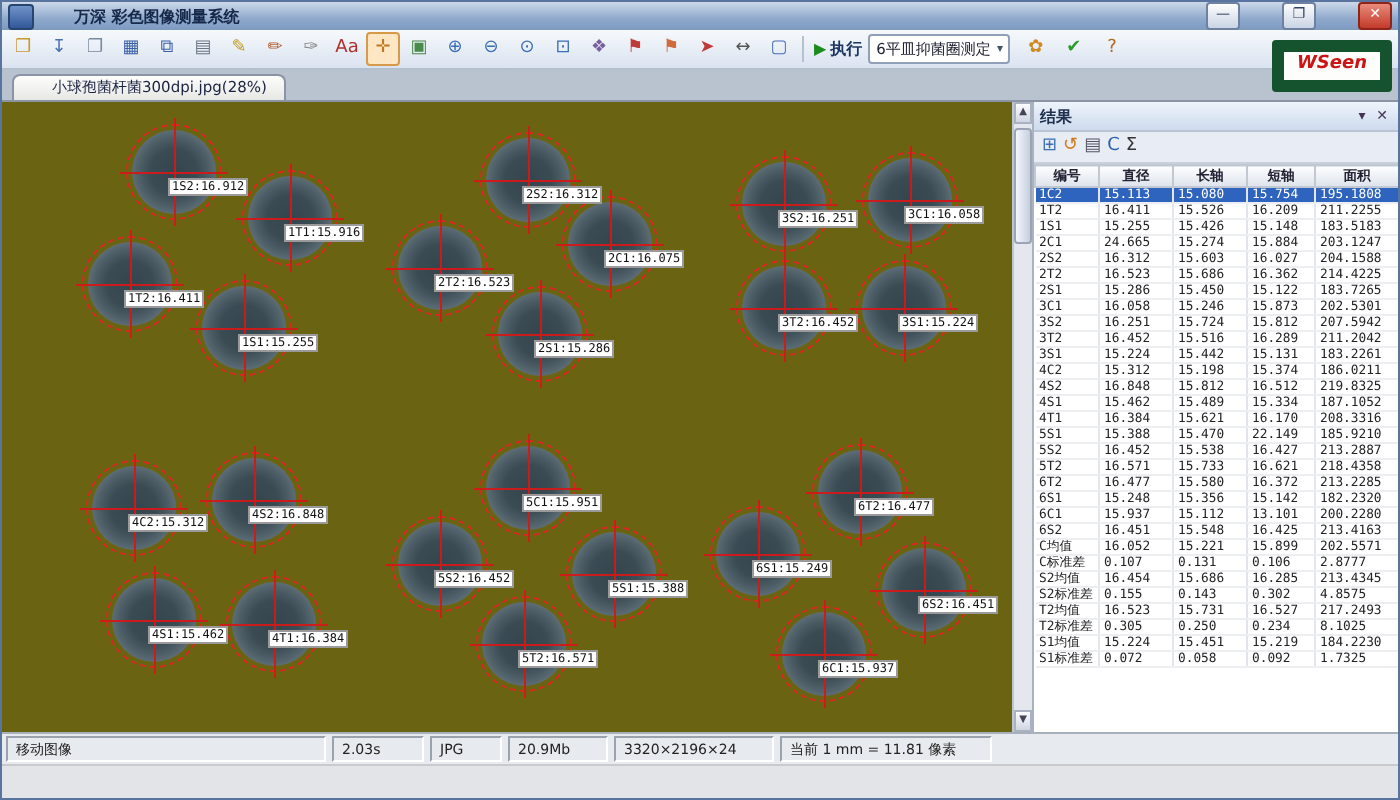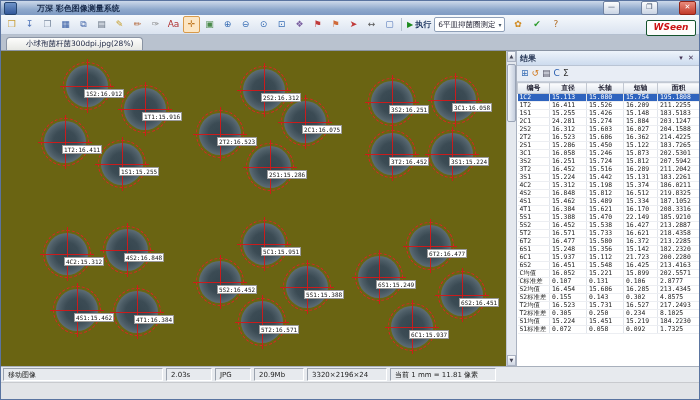--- a/index.html
+++ b/index.html
@@ -21,21 +21,21 @@
          border-radius:2px;flex:0 0 auto;}
   .ticon.active{border-color:#d89a4a;background:#fce6c4;}
   .tsep{width:1px;height:13px;background:#b6c0ce;margin:0 2px;flex:0 0 auto;}
   .runbtn{display:flex;align-items:center;gap:2px;font-size:8px;font-weight:bold;color:#1c3least;color:#1c355f;padding:0 2px;}
   .runtri{color:#1d8a1d;font-size:8px;}
   .preset{display:flex;align-items:center;gap:3px;border:1px solid #8fa0b8;background:#fff;border-radius:2px;
           font-size:7.5px;padding:0 3px;height:13px;color:#223;}
   .caret{font-size:6px;color:#456;}
   .smicon{font-size:9px;line-height:15px;}
   
-  .logo{position:absolute;top:19px;right:3px;width:48px;height:14px;background:#fdfdfb;border:1px solid #14532d;
+  .logo{position:absolute;top:19px;right:3px;width:48px;height:14px;background:#fdfdfb;border:6px solid #14532d;
         border-radius:2px;color:#cc1414;font-style:italic;font-weight:bold;font-size:9px;line-height:13px;
         text-align:center;z-index:30;}
   
   .tabbar{height:15px;background:#b9c2cf;display:flex;align-items:flex-end;padding-left:5px;
           border-bottom:1px solid #8a94a4;flex:0 0 auto;}
   .tab{background:linear-gradient(#fdfdfc,#e7e8e4);border:1px solid #8a94a4;border-bottom:none;font-size:7.5px;
        color:#1a2340;padding:1px 9px 1px 19px;border-radius:4px 4px 0 0;}
   
   .main{flex:1 1 auto;display:flex;min-height:0;}
   .canvas{position:relative;width:505px;background:#6a6412;overflow:hidden;flex:0 0 auto;}
@@ -302,21 +302,21 @@
               </tr>
               <tr>
                 <td>1S1</td>
                 <td>15.255</td>
                 <td>15.426</td>
                 <td>15.148</td>
                 <td>183.5183</td>
               </tr>
               <tr>
                 <td>2C1</td>
-                <td>24.281</td>
+                <td>24.665</td>
                 <td>15.274</td>
                 <td>15.884</td>
                 <td>203.1247</td>
               </tr>
               <tr>
                 <td>2S2</td>
                 <td>16.312</td>
                 <td>15.603</td>
                 <td>16.027</td>
                 <td>204.1588</td>
@@ -423,21 +423,21 @@
                 <td>6S1</td>
                 <td>15.248</td>
                 <td>15.356</td>
                 <td>15.142</td>
                 <td>182.2320</td>
               </tr>
               <tr>
                 <td>6C1</td>
                 <td>15.937</td>
                 <td>15.112</td>
-                <td>21.723</td>
+                <td>13.101</td>
                 <td>200.2280</td>
               </tr>
               <tr>
                 <td>6S2</td>
                 <td>16.451</td>
                 <td>15.548</td>
                 <td>16.425</td>
                 <td>213.4163</td>
               </tr>
               <tr>

